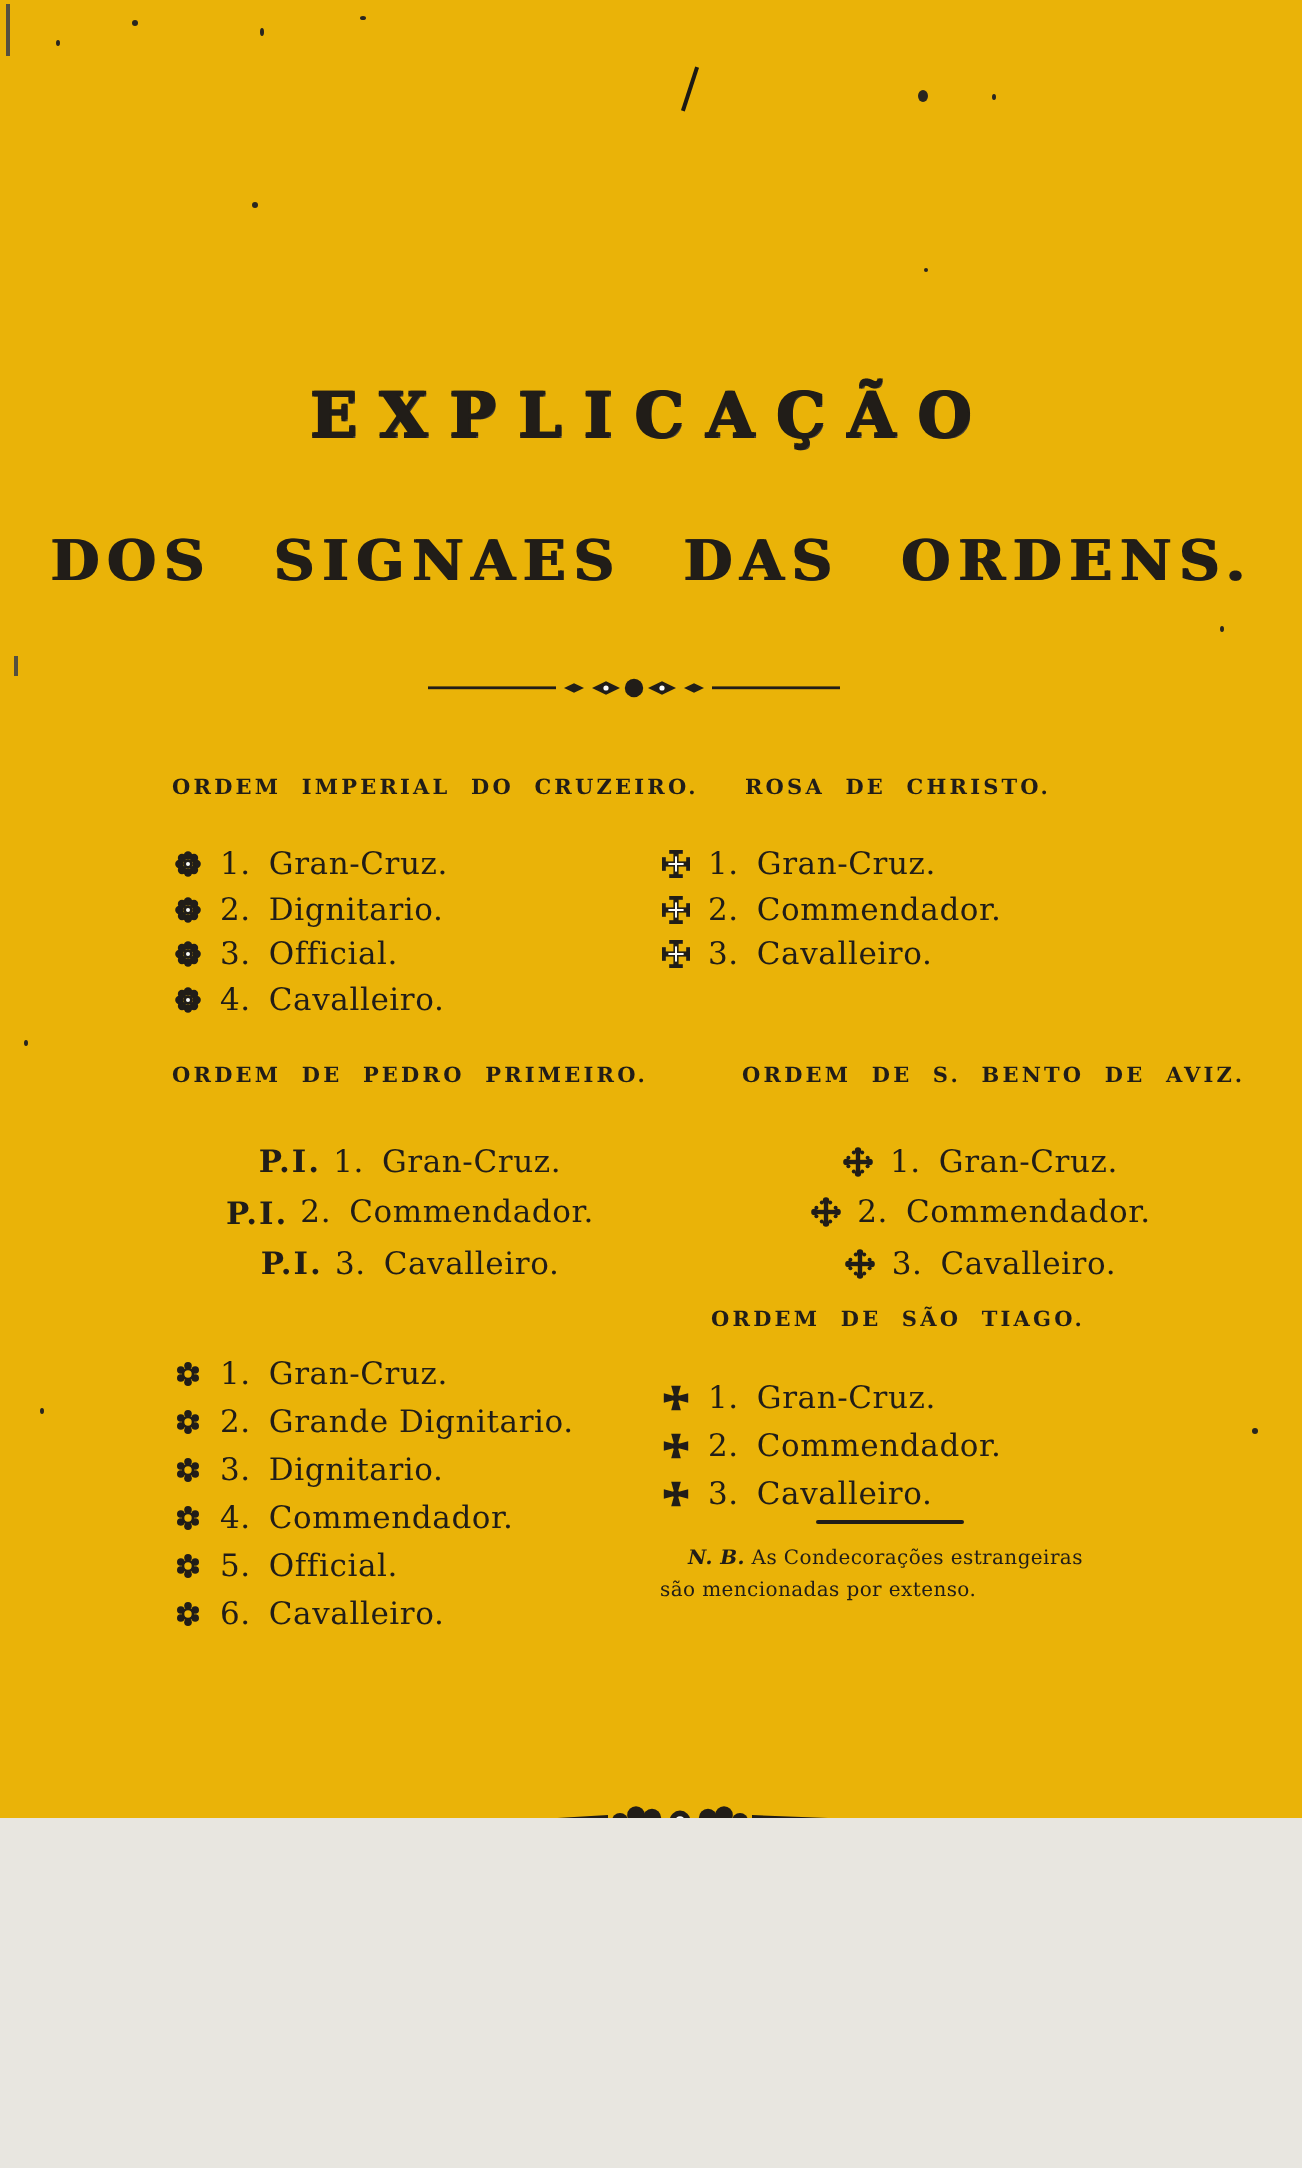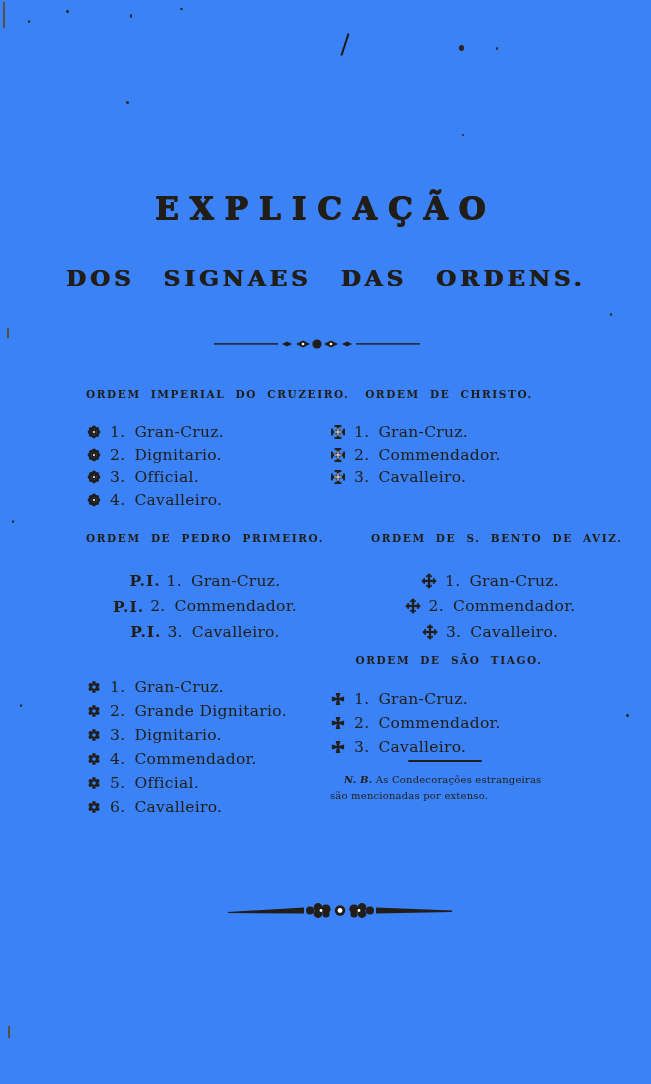--- a/index.html
+++ b/index.html
@@ -1,35 +1,35 @@
 <!DOCTYPE html>
 <html><head>
 <meta charset="utf-8">
 <style>
   html,body{margin:0;padding:0;background:#e8e6e0;}
   .page{
     position:relative;
-    width:651px;height:1084px;
+    width:651px;height:909px;
     margin:0 auto;
-    background:#3b82f6;
+    background:#eab308;
     color:#211d18;
     font-family:"DejaVu Serif","Liberation Serif",serif;
     overflow:hidden;
   }
   .page-title{
     position:absolute;top:190px;left:0;width:100%;
     margin:0;text-align:center;
     font-size:31px;font-weight:bold;
     letter-spacing:11px;
     text-shadow:1px 0 0 #211d18,0 1px 0 #211d18,1px 1px 0 #463f36;
   }
   .page-subtitle{
     position:absolute;top:264px;left:0;width:100%;
     margin:0;text-align:center;
-    font-size:23px;font-weight:bold;
+    font-size:28px;font-weight:bold;
     letter-spacing:4px;word-spacing:17px;
     text-shadow:1px 0 0 #211d18;
   }
   .ornament-top{position:absolute;top:336px;left:214px;}
   .ornament-bottom{position:absolute;top:898px;left:226px;}
   .order-sec{position:absolute;}
   .sec-h{
     margin:0;text-align:center;
     font-size:10.5px;font-weight:bold;
     letter-spacing:1.6px;word-spacing:5px;
@@ -194,21 +194,21 @@
               <use href="#sym-rosette-solid"></use>
             </svg>
           </span>
         <span class="num">4.</span>
         <span class="lbl">Cavalleiro.</span>
       </li>
     </ul>
   </section>
 
   <section class="order-sec row1" style="top:388px;left:330px;width:238px;">
-    <h3 class="sec-h">ORDEM DE CHRISTO.</h3>
+    <h3 class="sec-h">ROSA DE CHRISTO.</h3>
     <ul class="items">
       <li class="item">
         <span class="sym">
             <svg width="16" height="16" viewBox="0 0 16 16">
               <use href="#sym-cross-christo"></use>
             </svg>
           </span>
         <span class="num">1.</span>
         <span class="lbl">Gran-Cruz.</span>
       </li>

